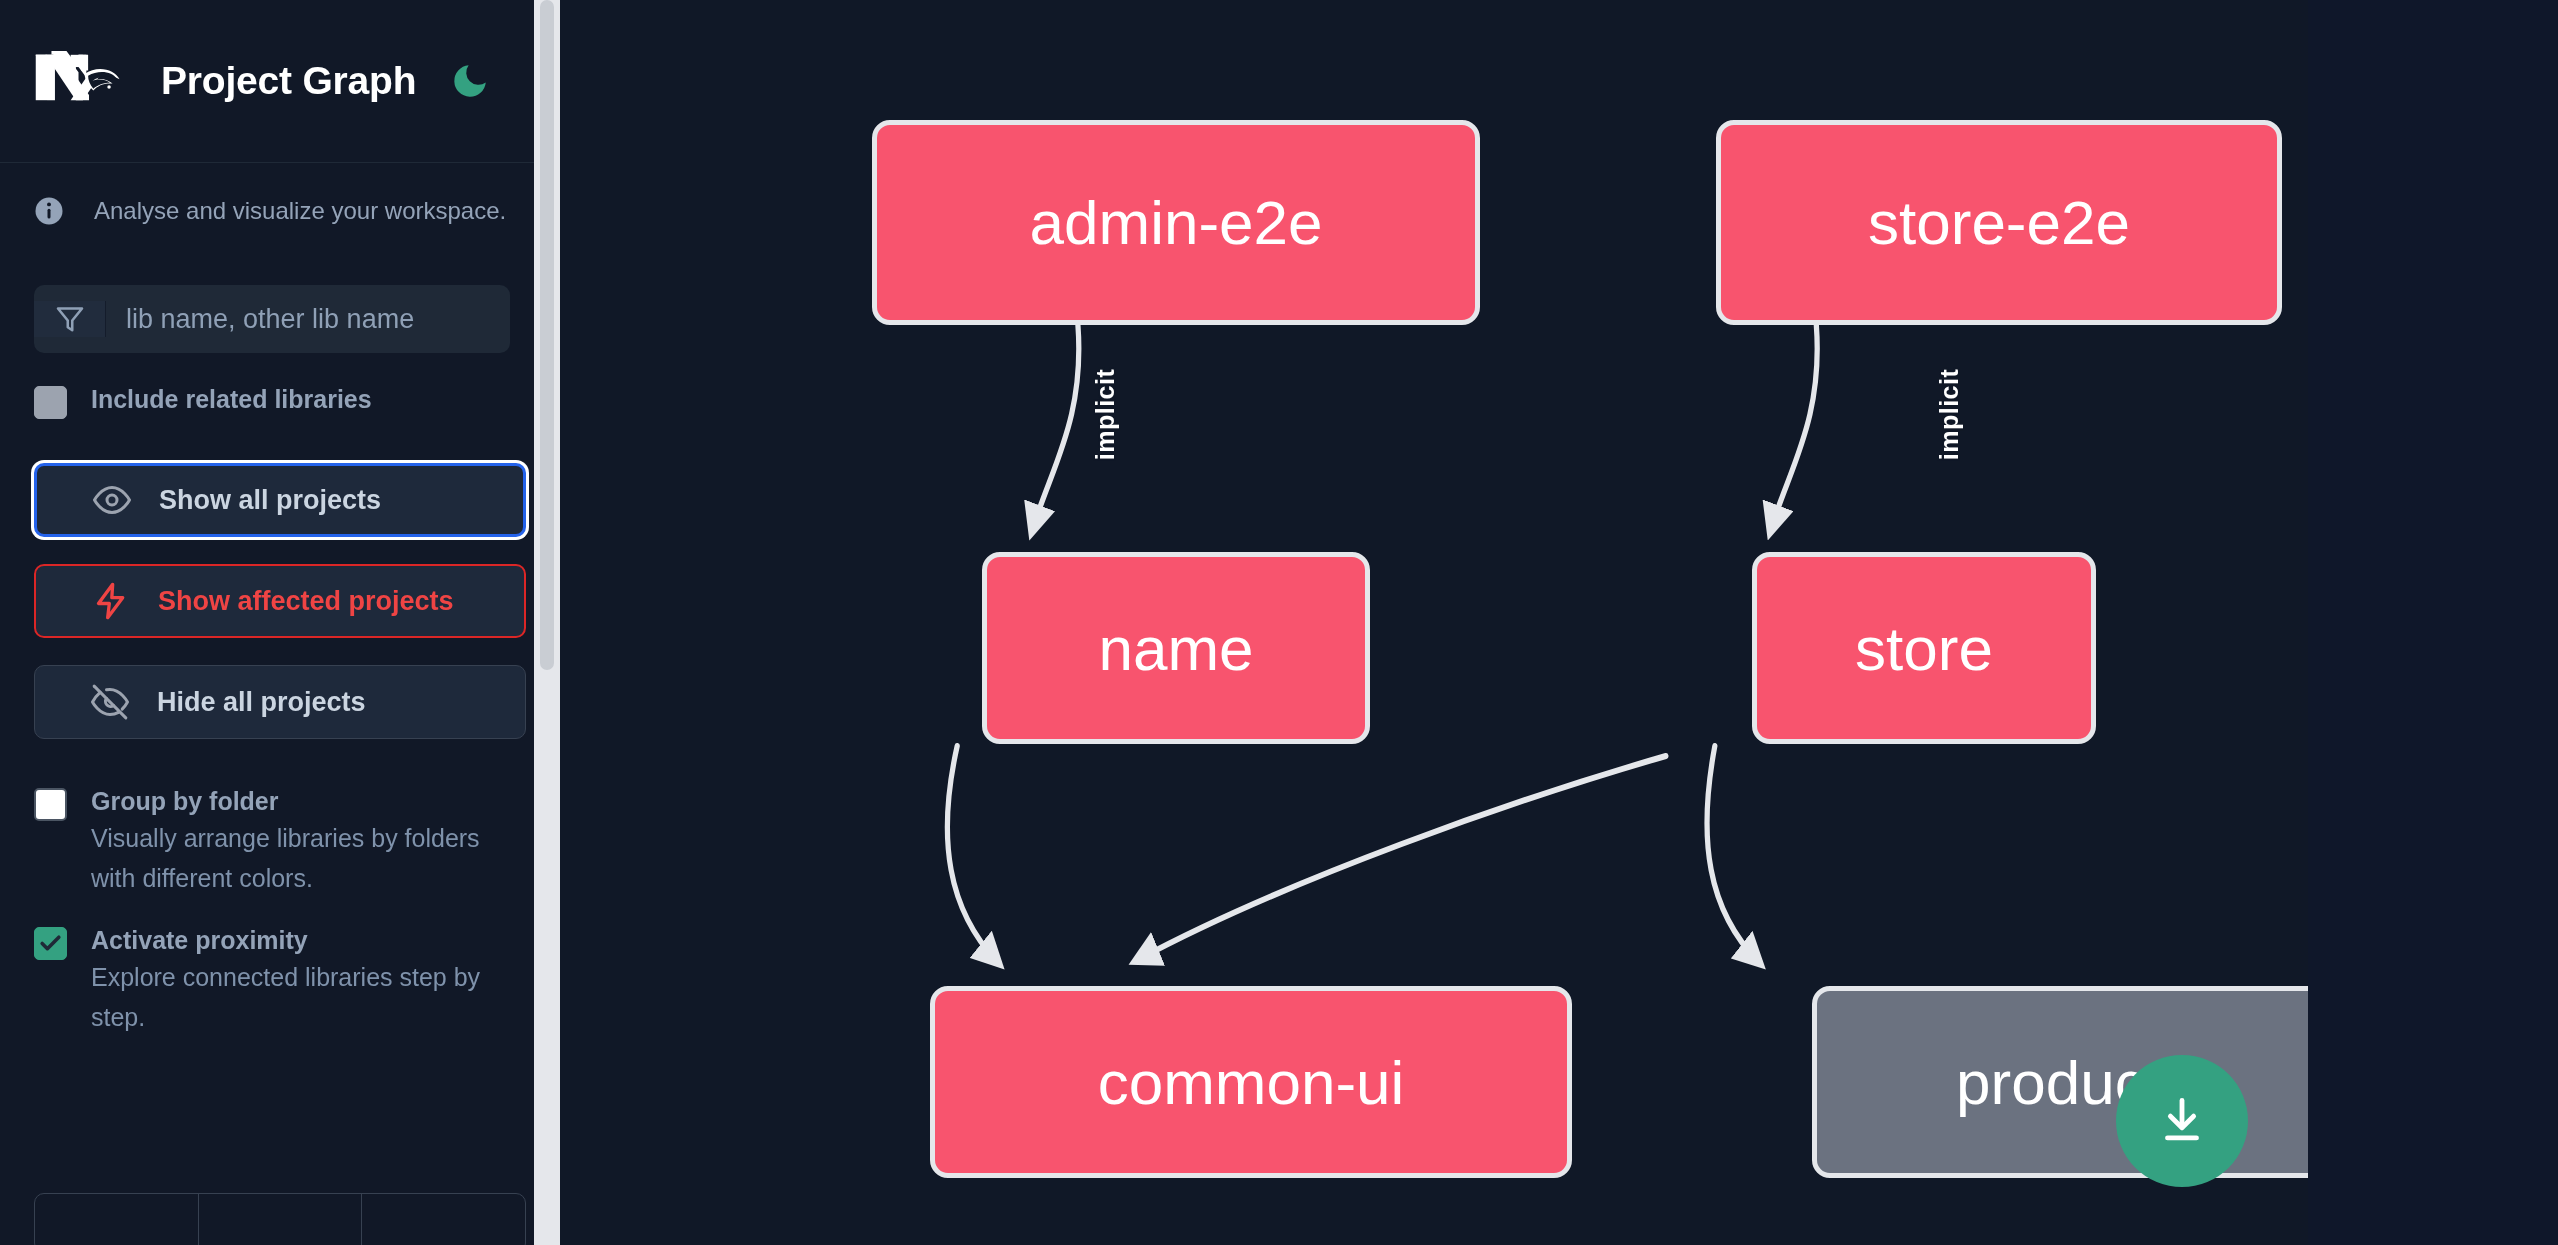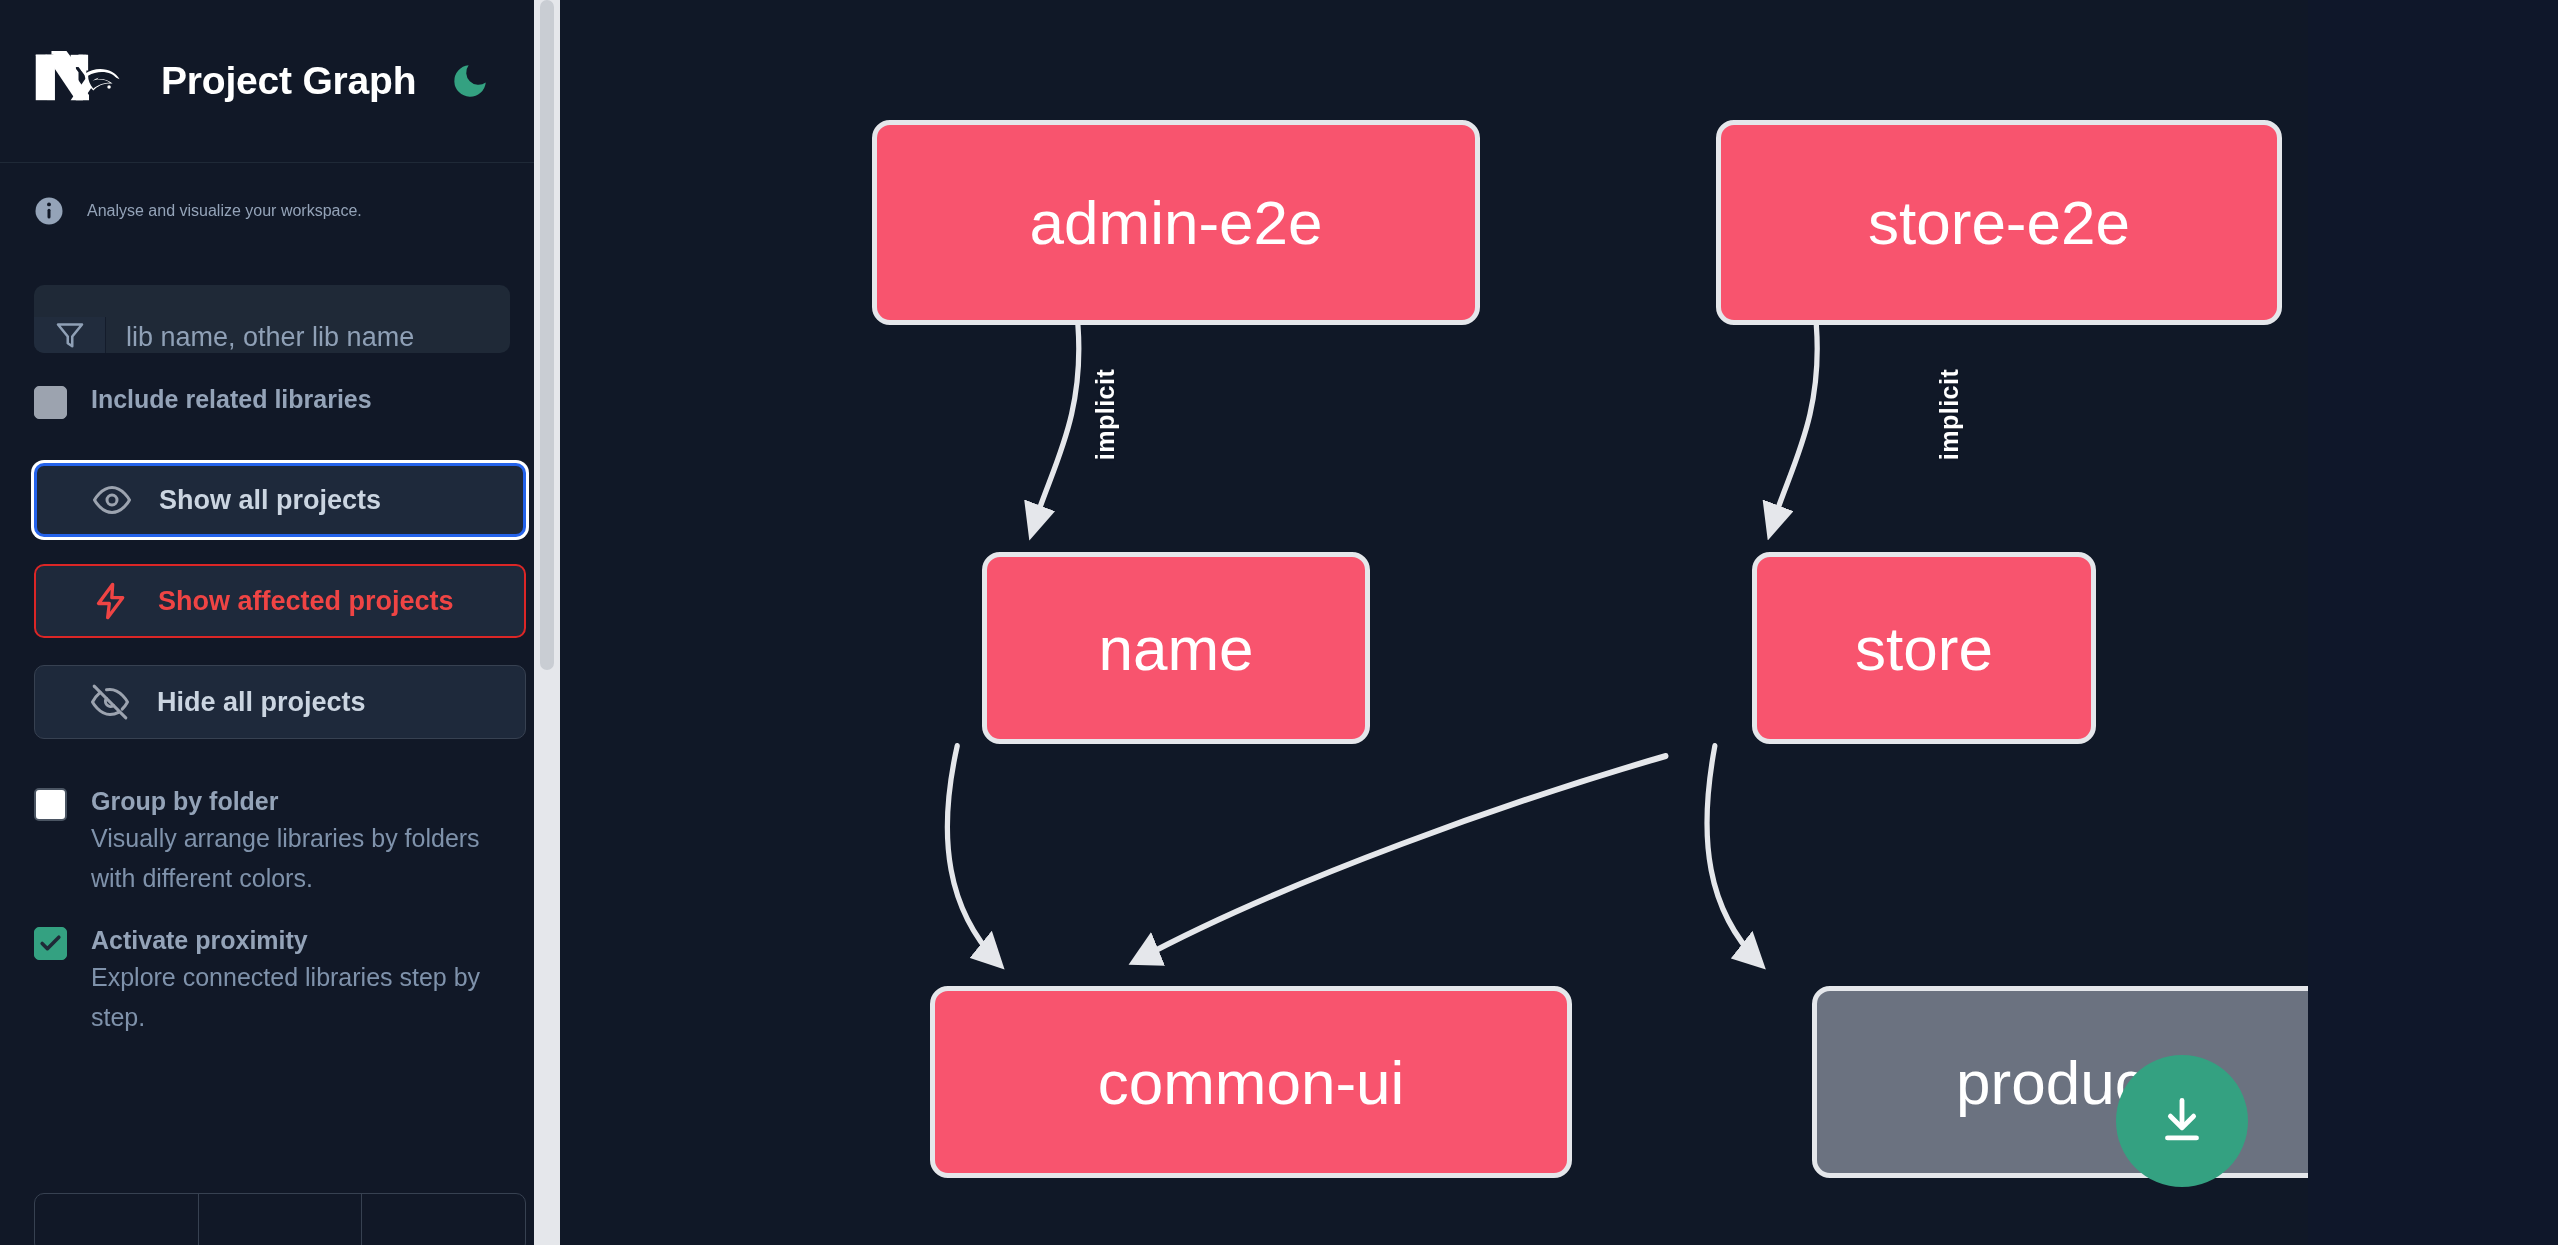--- a/index.html
+++ b/index.html
@@ -77,31 +77,31 @@
     padding: 0 34px;
     height: 96px;
   }
   .info-icon {
     flex: 0 0 30px;
     width: 30px;
     height: 30px;
     display: block;
   }
   .sb-tagline-text {
-    margin-left: 23px;
-    font-size: 16px;
+    margin-left: 30px;
+    font-size: 24px;
     color: #94A3B8;
     white-space: nowrap;
   }
 
   .filter-row {
     margin: 26px 50px 0 34px;
     height: 68px;
     display: flex;
-    align-items: flex-end;
+    align-items: center;
     background: #1F2937;
     border-radius: 10px;
     overflow: hidden;
   }
   .filter-icon-box {
     width: 72px;
     display: flex;
     align-items: center;
     justify-content: center;
     background: #212C3D;

